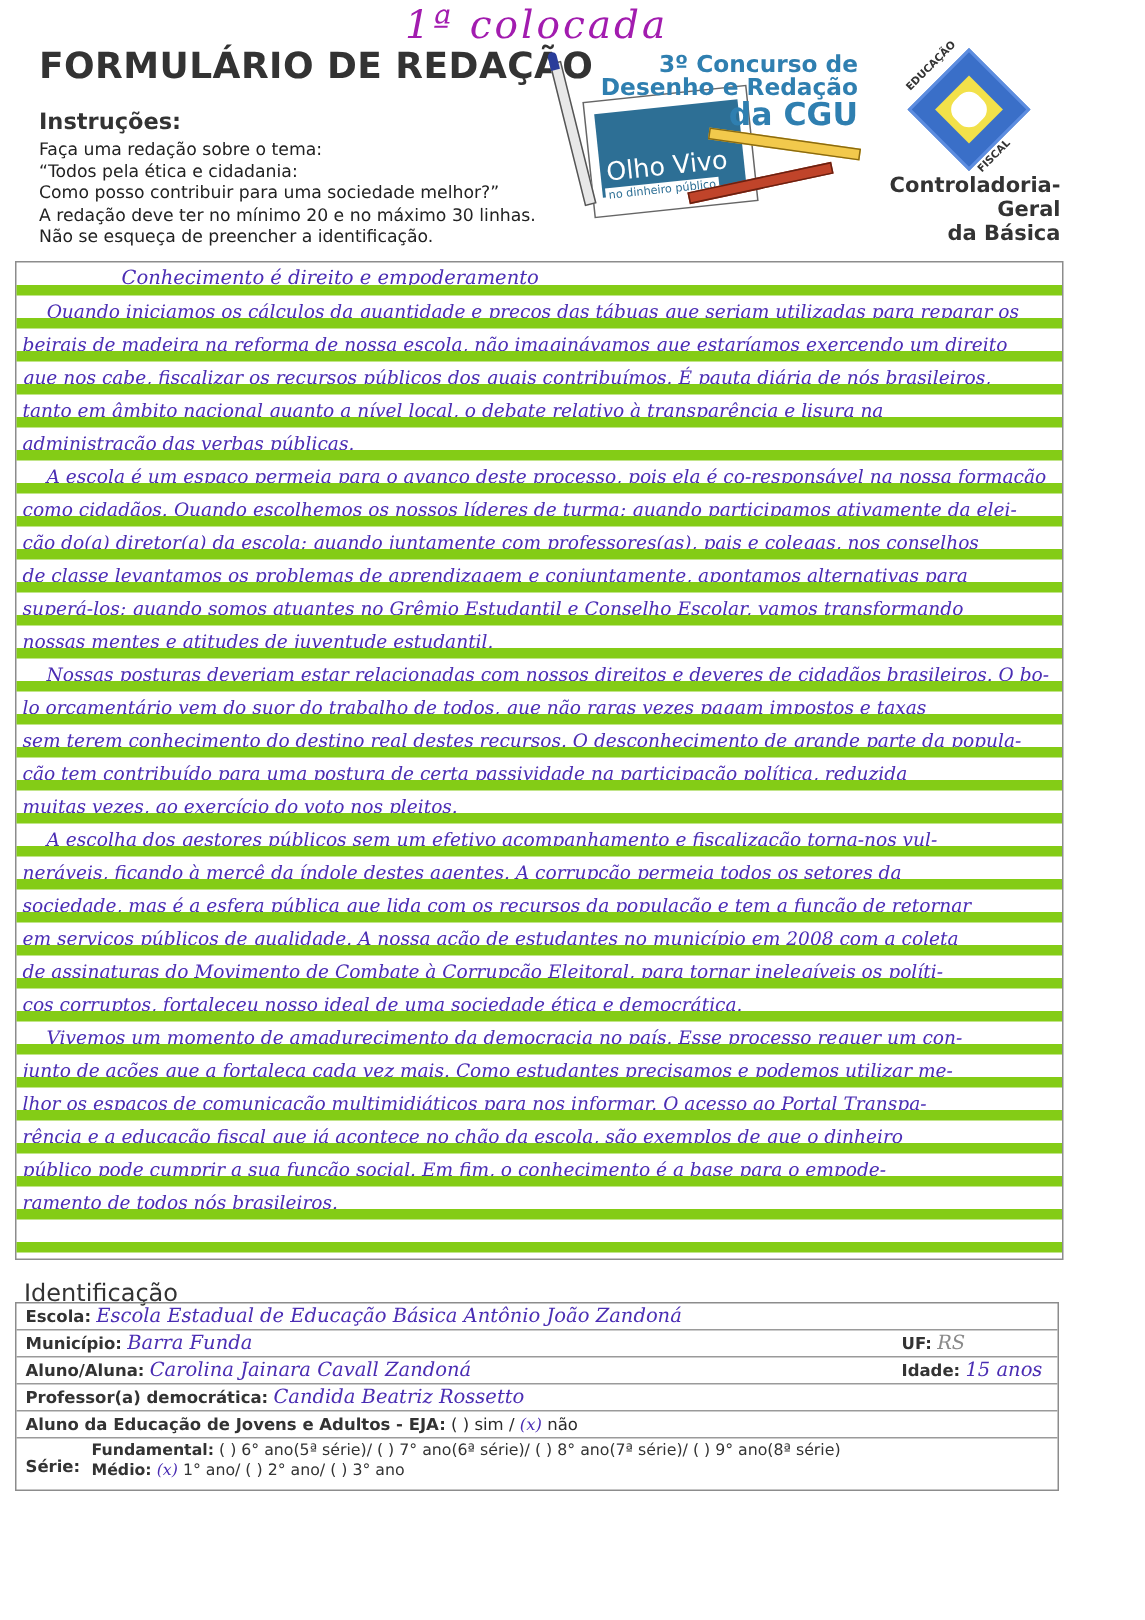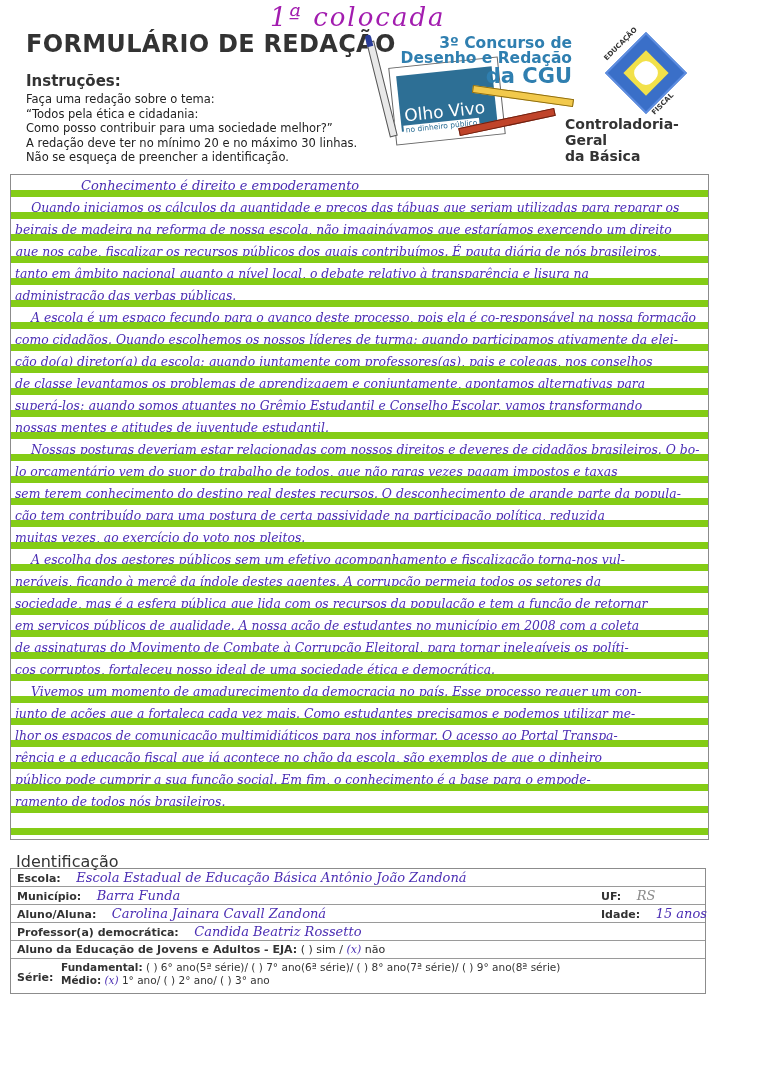--- a/index.html
+++ b/index.html
@@ -60,21 +60,21 @@
   .cgu-logo { position: absolute; left: 565px; top: 28px; width: 150px; height: 120px; }
   .diamond {
     position: absolute; left: 52px; top: 16px; width: 54px; height: 54px; background: #3a6fc8;
     transform: rotate(45deg); border: 2px solid #5d8de0;
   }
   .diamond .inner { position: absolute; left: 11px; top: 11px; width: 32px; height: 32px; background: #f2e14a; }
   .diamond .map { position: absolute; left: 16px; top: 16px; width: 22px; height: 22px; background: #fff; border-radius: 40%; }
   .edu-label { position: absolute; left: 34px; top: 12px; font-size: 7px; font-weight: bold; color:#333; transform: rotate(-45deg); }
   .fiscal-label { position: absolute; left: 84px; top: 72px; font-size: 7px; font-weight: bold; color:#333; transform: rotate(-45deg); }
   .cgu-name {
-    position: absolute; right: 8px; top: 88px; text-align: left; font-weight: bold; color: #333;
+    position: absolute; right: 8px; top: 88px; text-align: right; font-weight: bold; color: #333;
     font-size: 14px; line-height: 16px;
   }
 
   
   .essay-box {
     position: absolute; left: 10px; top: 174px; width: 699px; height: 666px;
     border: 1px solid #8c8c8c; box-sizing: border-box;
   }
   .essay-line {
     position: relative; height: 22px; border-bottom: 7px solid #84cc16; box-sizing: border-box;
@@ -87,21 +87,21 @@
   
   .id-title { position: absolute; left: 16px; top: 852px; font-size: 16px; color: #333; }
   .id-box {
     position: absolute; left: 10px; top: 868px; width: 696px; border: 1px solid #8c8c8c; box-sizing: border-box;
   }
   .id-row {
     position: relative; height: 17px; border-bottom: 1px solid #9a9a9a; font-size: 11px; line-height: 17px;
     padding-left: 6px; white-space: nowrap;
   }
   .id-row .lbl { font-weight: bold; color: #333; }
-  .id-row .val { font-size: 13px; margin-left: 12px; }
+  .id-row .val { font-size: 13px; margin-left: 0; }
   .id-row .right { position: absolute; left: 590px; top: 0; }
   .id-row.tall { height: 34px; }
   .serie-label { position: absolute; left: 6px; top: 10px; font-weight: bold; color:#333; font-size: 11px; }
   .serie-lines { position: absolute; left: 50px; top: 2px; font-size: 10.5px; line-height: 13px; color: #333; }
   .mark { font-family: "DejaVu Serif", serif; font-style: italic; color: #4a2db3; }
   .id-row.last { border-bottom: none; }
 </style>
 </head>
 <body>
 
@@ -147,21 +147,21 @@
   </div>
 </div>
 
 <div class="essay-box">
   <div class="essay-line title-line hand">Conhecimento é direito e empoderamento</div>
   <div class="essay-line hand indent">Quando iniciamos os cálculos da quantidade e preços das tábuas que seriam utilizadas para reparar os</div>
   <div class="essay-line hand">beirais de madeira na reforma de nossa escola, não imaginávamos que estaríamos exercendo um direito</div>
   <div class="essay-line hand">que nos cabe, fiscalizar os recursos públicos dos quais contribuímos. É pauta diária de nós brasileiros,</div>
   <div class="essay-line hand">tanto em âmbito nacional quanto a nível local, o debate relativo à transparência e lisura na</div>
   <div class="essay-line hand">administração das verbas públicas.</div>
-  <div class="essay-line hand indent">A escola é um espaço fecundo para o avanço deste processo, pois ela é co-responsável na nossa formação</div>
+  <div class="essay-line hand indent">A escola é um espaço permeia para o avanço deste processo, pois ela é co-responsável na nossa formação</div>
   <div class="essay-line hand">como cidadãos. Quando escolhemos os nossos líderes de turma; quando participamos ativamente da elei-</div>
   <div class="essay-line hand">ção do(a) diretor(a) da escola; quando juntamente com professores(as), pais e colegas, nos conselhos</div>
   <div class="essay-line hand">de classe levantamos os problemas de aprendizagem e conjuntamente, apontamos alternativas para</div>
   <div class="essay-line hand">superá-los; quando somos atuantes no Grêmio Estudantil e Conselho Escolar, vamos transformando</div>
   <div class="essay-line hand">nossas mentes e atitudes de juventude estudantil.</div>
   <div class="essay-line hand indent">Nossas posturas deveriam estar relacionadas com nossos direitos e deveres de cidadãos brasileiros. O bo-</div>
   <div class="essay-line hand">lo orçamentário vem do suor do trabalho de todos, que não raras vezes pagam impostos e taxas</div>
   <div class="essay-line hand">sem terem conhecimento do destino real destes recursos. O desconhecimento de grande parte da popula-</div>
   <div class="essay-line hand">ção tem contribuído para uma postura de certa passividade na participação política, reduzida</div>
   <div class="essay-line hand">muitas vezes, ao exercício do voto nos pleitos.</div>

